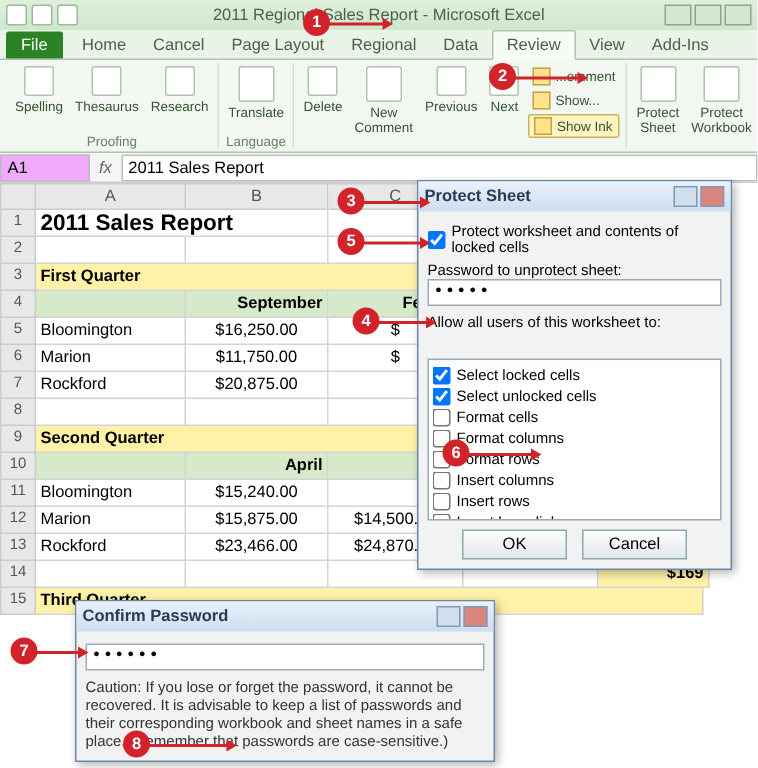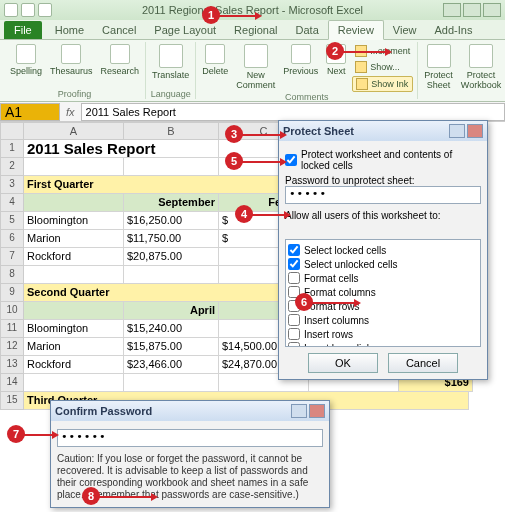--- a/index.html
+++ b/index.html
@@ -25,37 +25,37 @@
   .grow{display:flex;gap:4px;align-items:flex-start;}
   .gbtn{display:flex;flex-direction:column;align-items:center;font-size:9px;color:#355332;cursor:pointer;padding:2px;}
   .gbtn .icn{width:20px;height:20px;border:1px solid #b0c3ad;background:#fff;border-radius:2px;margin-bottom:2px;}
   .gbtn .icn.big{width:24px;height:24px;}
   .glabel{font-size:9px;color:#6a8067;text-align:center;}
   .sbtn{font-size:9px;color:#355332;display:flex;align-items:center;gap:3px;padding:1px 3px;}
   .sbtn .sicn{width:12px;height:12px;background:#ffe28a;border:1px solid #c0a448;display:inline-block;}
   
   
   .fbar{height:20px;background:#f5f5f5;border-bottom:1px solid #ccc;display:flex;align-items:center;}
-  .namebox{width:60px;height:18px;border:1px solid #bbb;background:#eab308;font-size:14px;padding:0 4px;display:flex;align-items:center;}
+  .namebox{width:60px;height:18px;border:1px solid #bbb;background:#f0abfc;font-size:11px;padding:0 4px;display:flex;align-items:center;}
   .fx{padding:0 6px;font-style:italic;color:#666;}
   .ftext{flex:1;border:1px solid #bbb;background:#fff;height:18px;padding:0 4px;display:flex;align-items:center;font-size:11px;}
   
   
   .sheet{position:relative;}
   .hdrs{display:flex;height:18px;}
   .corner{width:24px;background:#e8e8e8;border:1px solid #ccc;}
   .colh{background:#e8e8e8;border:1px solid #ccc;border-left:none;text-align:center;font-size:11px;color:#555;line-height:16px;}
   .row{display:flex;height:18px;}
   .rowh{width:24px;background:#e8e8e8;border:1px solid #ccc;border-top:none;text-align:center;font-size:10px;color:#555;line-height:16px;}
   .cell{border-right:1px solid #d4d4d4;border-bottom:1px solid #d4d4d4;padding:0 3px;font-size:11px;line-height:17px;overflow:hidden;white-space:nowrap;}
   .title-cell{font-size:15px;font-weight:bold;}
   .qhdr{background:#fff2a8;font-weight:bold;}
   .mhdr{background:#d6e9c8;text-align:right;font-weight:bold;}
   .thdr{background:#d6e9c8;text-align:right;font-weight:bold;}
-  .val{text-align:left;}
+  .val{text-align:center;}
   .city{background:#fff;}
   .ttl{background:#fff2a8;text-align:right;font-weight:bold;}
   
   
   .dlg{position:absolute;background:#f2f2f2;border:1px solid #6b87a8;box-shadow:2px 2px 6px rgba(0,0,0,.3);font-size:11px;}
   .dlg .dtit{background:linear-gradient(#eaf1fa,#cdddf0);height:20px;display:flex;align-items:center;justify-content:space-between;padding:0 4px;font-weight:bold;color:#2a3a55;}
   .dlg .dtit .dbtns{display:flex;gap:2px;}
   .dlg .dtit .dbtns span{width:16px;height:14px;background:#d0deee;border:1px solid #8099b8;}
   .dlg .dtit .dbtns span.cl{background:#d98680;}
   .dlg .body{padding:6px;}
@@ -156,21 +156,20 @@
         <div class="sbtn">
             <span class="sicn"></span>
             <span>Show...</span>
           </div>
         <div class="sbtn" style="border:1px solid #c9b558;background:#fff4c2;border-radius:2px">
             <span class="sicn"></span>
             <span>Show Ink</span>
           </div>
       </div>
     </div>
-    <div class="glabel">Comments</div>
   </div>
   <div class="group" style="border-right:none">
     <div class="grow">
       <div class="gbtn">
           <div class="icn big"></div>
           <span style="white-space:pre;text-align:center">Protect
 Sheet</span>
         </div>
       <div class="gbtn">
           <div class="icn big"></div>

